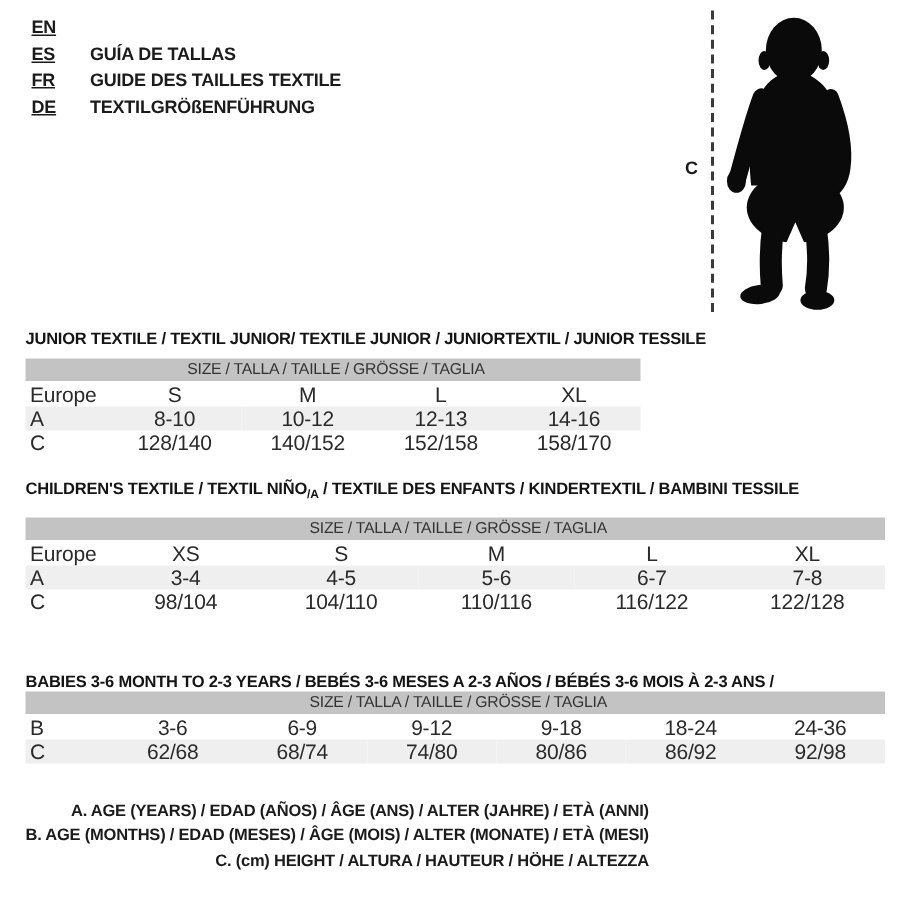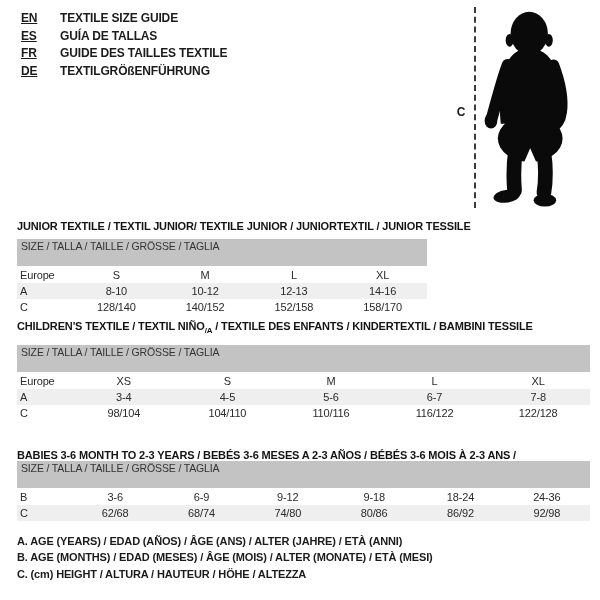--- a/index.html
+++ b/index.html
@@ -14,35 +14,34 @@
   .lang-code{width:39px;text-decoration:underline;}
   
   .height-line{position:absolute;left:474px;top:7px;height:201px;width:0;border-left:2px dashed #3a3a3a;}
   .height-marker{position:absolute;left:453px;top:105px;width:16px;text-align:center;font-size:12px;font-weight:700;color:#1b1b1b;}
   .baby-svg{position:absolute;left:482px;top:4px;}
   
   .section-title{position:absolute;left:17px;font-size:11px;font-weight:700;color:#141414;white-space:nowrap;}
   .section-title sub{font-size:8px;}
   .babies-title{line-height:15.5px;}
   .tbl-wrap{position:absolute;left:17px;}
-  .size-bar{background:#c3c3c3;height:27px;line-height:15px;font-size:10.5px;color:#333;padding-left:4px;margin-bottom:1px;}
+  .size-bar{background:#c3c3c3;height:15px;line-height:15px;font-size:10.5px;color:#333;padding-left:4px;margin-bottom:1px;text-align:center;}
   table{border-collapse:collapse;table-layout:fixed;width:100%;}
-  td{height:16px;font-size:11px;color:#2a2a2a;text-align:center;padding:0;vertical-align:middle;white-space:nowrap;margin-left:16px;}
+  td{height:16px;font-size:14px;color:#2a2a2a;text-align:center;padding:0;vertical-align:middle;white-space:nowrap;margin-left:16px;}
   td.row-label{text-align:left;padding-left:3px;}
   tr.shaded{background:#efefef;}
   
-  .legend{position:absolute;left:17px;top:533px;font-size:11px;font-weight:700;line-height:16.4px;color:#1b1b1b;white-space:nowrap;}
+  .legend{position:absolute;left:17px;top:533px;font-size:11px;font-weight:700;line-height:16.4px;color:#1b1b1b;white-space:nowrap;text-align:right;}
 </style>
 </head>
 <body>
 
 <div class="lang-block">
   <div class="lang-row">
     <span class="lang-code">EN</span>
-    <span>TEXTILE SIZE GUIDE</span>
   </div>
   <div class="lang-row">
     <span class="lang-code">ES</span>
     <span>GUÍA DE TALLAS</span>
   </div>
   <div class="lang-row">
     <span class="lang-code">FR</span>
     <span>GUIDE DES TAILLES TEXTILE</span>
   </div>
   <div class="lang-row">

